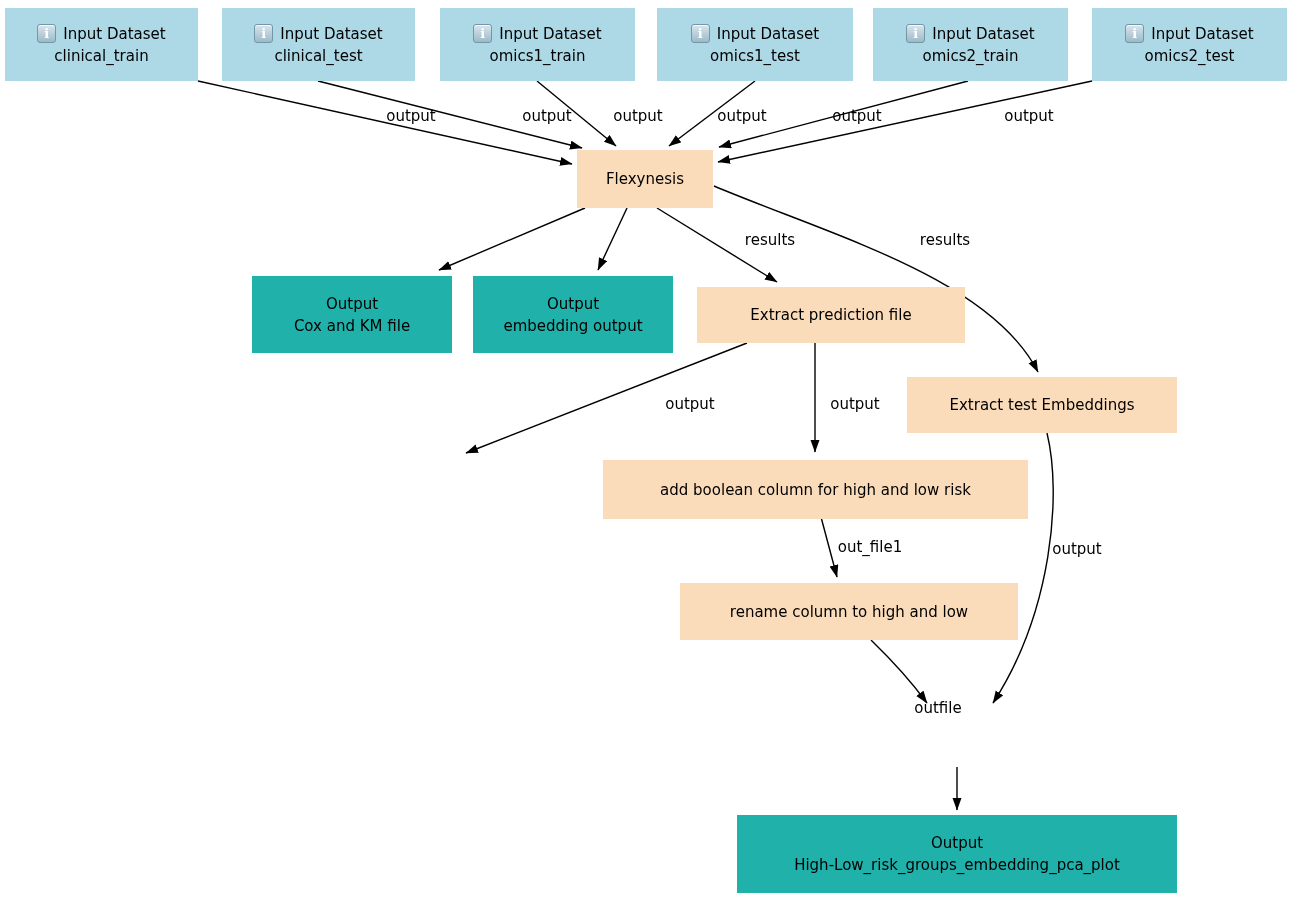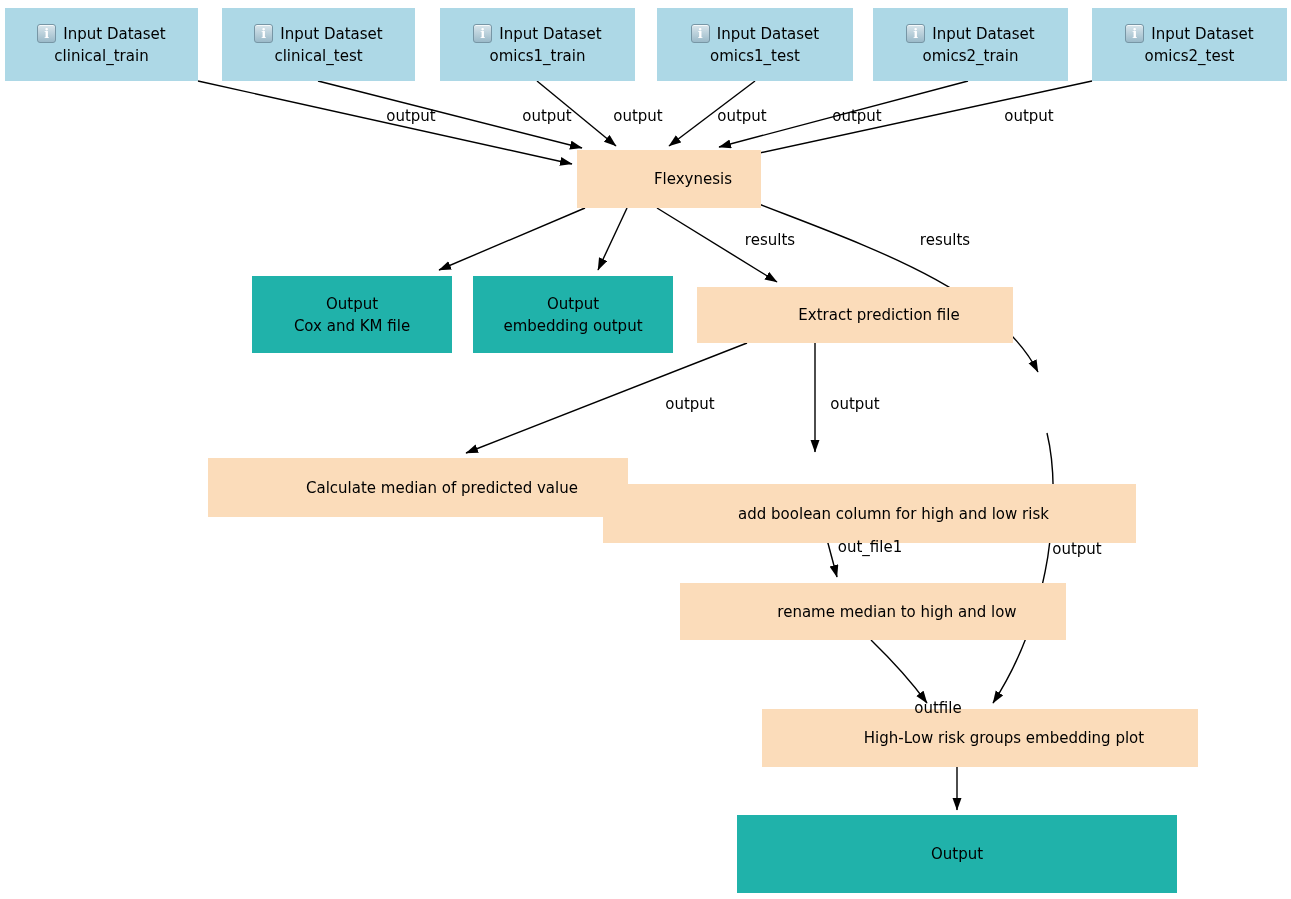--- a/index.html
+++ b/index.html
@@ -13,21 +13,21 @@
   }
   svg.edges{position:absolute;left:0;top:0;z-index:1;}
   .node{
     position:absolute;z-index:2;
     display:flex;flex-direction:column;
     align-items:center;justify-content:center;
     text-align:center;font-size:15px;line-height:22px;
     white-space:nowrap;
   }
   .node.input{background:#add8e6;}
-  .node.tool{background:#fbdcba;padding-left:48px;}
+  .node.tool{background:#fbdcba;}
   .node.output{background:#20b2aa;}
   .node .line1{display:flex;align-items:center;justify-content:center;}
   .info-icon{
     display:inline-flex;align-items:center;justify-content:center;
     width:17px;height:17px;margin-right:7px;
     border:1px solid #7796a5;border-radius:3px;
     background:linear-gradient(#d9e6ec,#9bbac9);
     box-shadow:inset 0 1px 0 rgba(255,255,255,.75);
     color:#ffffff;font-family:"DejaVu Serif","Liberation Serif",serif;
     font-weight:bold;font-size:13px;line-height:17px;
@@ -111,43 +111,41 @@
       </div>
     <div>omics2_test</div>
   </div>
 
   <div class="node tool" style="left:577px;top:150px;width:136px;height:58px">
     <div>Flexynesis</div>
   </div>
   <div class="node tool" style="left:697px;top:287px;width:268px;height:56px">
     <div>Extract prediction file</div>
   </div>
-  <div class="node tool" style="left:208px;top:458px;width:372px;height:59px">
-    <div>Calculate median of predicted value</div>
+  <div class="node tool" style="left:907px;top:377px;width:270px;height:56px">
+    <div>Extract test Embeddings</div>
   </div>
-  <div class="node tool" style="left:603px;top:484px;width:485px;height:59px">
+  <div class="node tool" style="left:603px;top:460px;width:425px;height:59px">
     <div>add boolean column for high and low risk</div>
   </div>
   <div class="node tool" style="left:680px;top:583px;width:338px;height:57px">
-    <div>rename median to high and low</div>
-  </div>
-  <div class="node tool" style="left:762px;top:709px;width:388px;height:58px">
-    <div>High-Low risk groups embedding plot</div>
+    <div>rename column to high and low</div>
   </div>
 
   <div class="node output" style="left:252px;top:276px;width:200px;height:77px">
     <div>Output</div>
     <div>Cox and KM file</div>
   </div>
   <div class="node output" style="left:473px;top:276px;width:200px;height:77px">
     <div>Output</div>
     <div>embedding output</div>
   </div>
   <div class="node output" style="left:737px;top:815px;width:440px;height:78px">
     <div>Output</div>
+    <div>High-Low_risk_groups_embedding_pca_plot</div>
   </div>
 
   <div class="edge-label" style="left:411px;top:116px">output</div>
   <div class="edge-label" style="left:547px;top:116px">output</div>
   <div class="edge-label" style="left:638px;top:116px">output</div>
   <div class="edge-label" style="left:742px;top:116px">output</div>
   <div class="edge-label" style="left:857px;top:116px">output</div>
   <div class="edge-label" style="left:1029px;top:116px">output</div>
   <div class="edge-label" style="left:770px;top:240px">results</div>
   <div class="edge-label" style="left:945px;top:240px">results</div>

